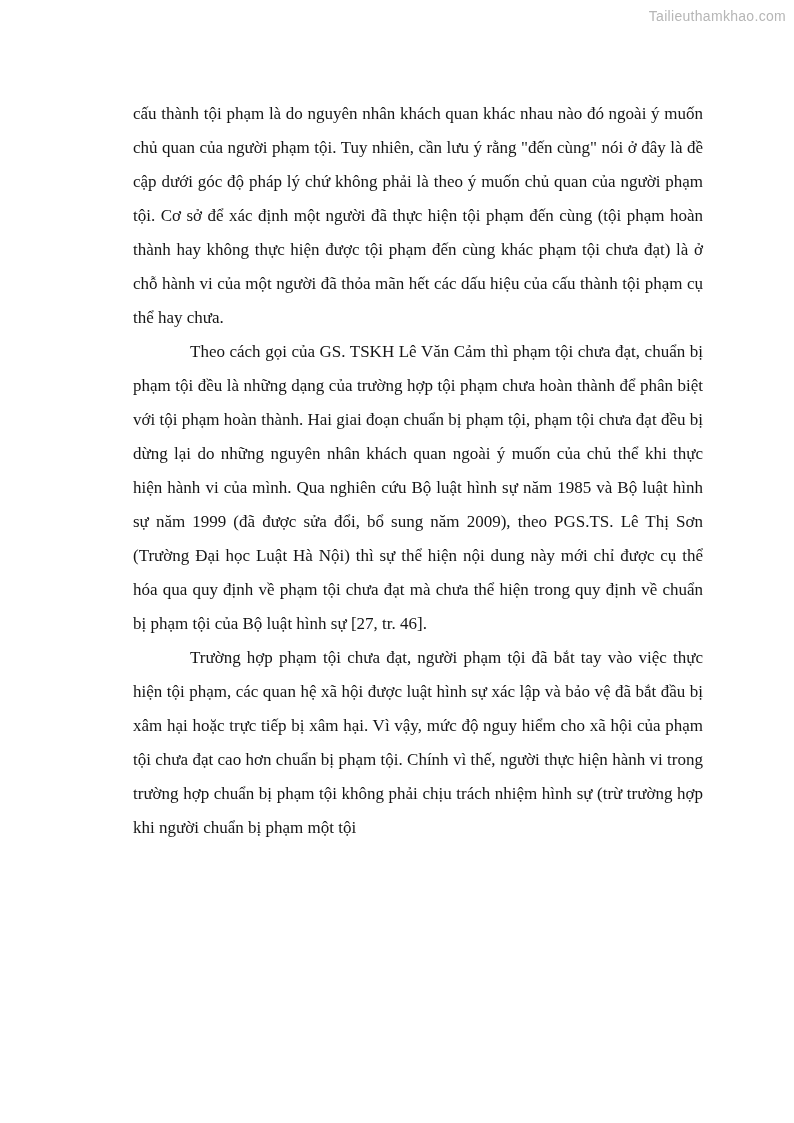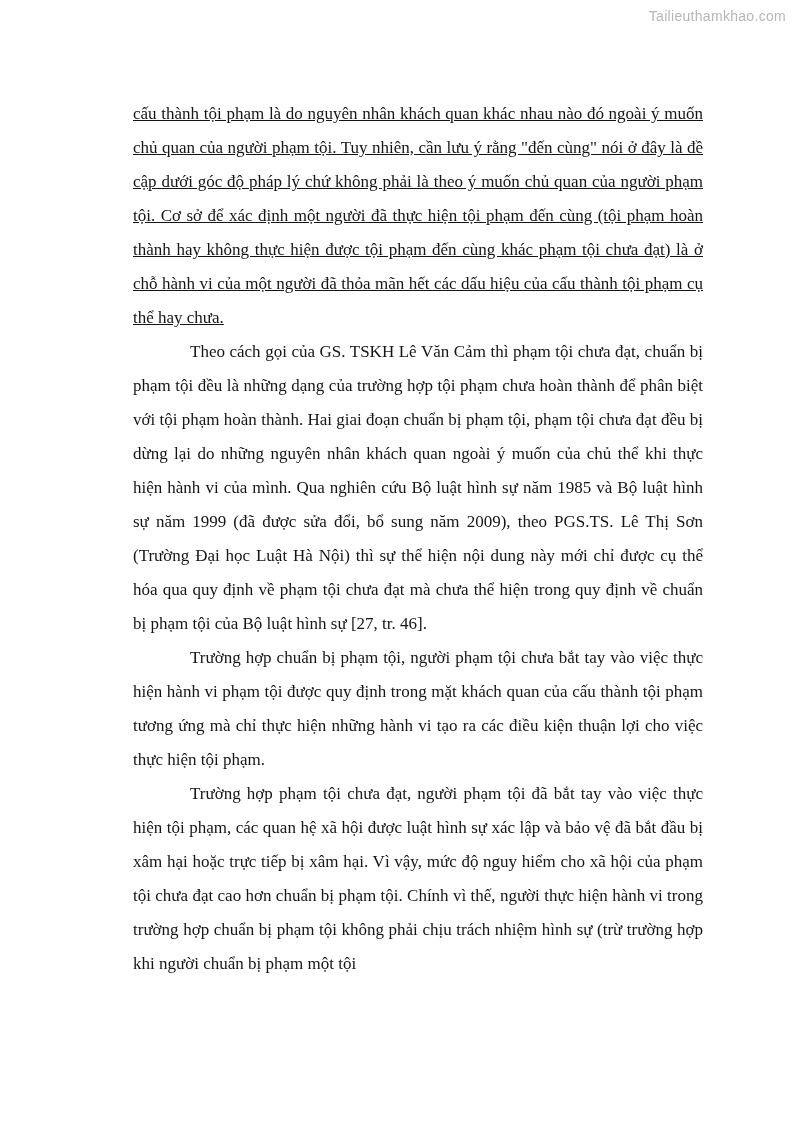--- a/index.html
+++ b/index.html
@@ -35,21 +35,20 @@
     line-height: 34px;
     text-align: justify;
   }
   .para {
     margin: 0;
     padding: 0;
     text-indent: 57px;
   }
   .para.no-indent {
     text-indent: 0;
-    text-decoration: underline;
   }
   .page-number {
     position: absolute;
     left: 133px;
     width: 570px;
     top: 1035px;
     text-align: center;
     font-size: 15px;
     color: #1a1a1a;
   }
@@ -57,18 +56,17 @@
 </head>
 <body>
 
 <div class="page">
 
   <div class="watermark">Tailieuthamkhao.com</div>
 
   <div class="content">
     <p class="para no-indent">cấu thành tội phạm là do nguyên nhân khách quan khác nhau nào đó ngoài ý muốn chủ quan của người phạm tội. Tuy nhiên, cần lưu ý rằng "đến cùng" nói ở đây là đề cập dưới góc độ pháp lý chứ không phải là theo ý muốn chủ quan của người phạm tội. Cơ sở để xác định một người đã thực hiện tội phạm đến cùng (tội phạm hoàn thành hay không thực hiện được tội phạm đến cùng khác phạm tội chưa đạt) là ở chỗ hành vi của một người đã thỏa mãn hết các dấu hiệu của cấu thành tội phạm cụ thể hay chưa.</p>
     <p class="para">Theo cách gọi của GS. TSKH Lê Văn Cảm thì phạm tội chưa đạt, chuẩn bị phạm tội đều là những dạng của trường hợp tội phạm chưa hoàn thành để phân biệt với tội phạm hoàn thành. Hai giai đoạn chuẩn bị phạm tội, phạm tội chưa đạt đều bị dừng lại do những nguyên nhân khách quan ngoài ý muốn của chủ thể khi thực hiện hành vi của mình. Qua nghiên cứu Bộ luật hình sự năm 1985 và Bộ luật hình sự năm 1999 (đã được sửa đổi, bổ sung năm 2009), theo PGS.TS. Lê Thị Sơn (Trường Đại học Luật Hà Nội) thì sự thể hiện nội dung này mới chỉ được cụ thể hóa qua quy định về phạm tội chưa đạt mà chưa thể hiện trong quy định về chuẩn bị phạm tội của Bộ luật hình sự [27, tr. 46].</p>
-    <p class="para">Trường hợp chuẩn bị phạm tội, người phạm tội chưa bắt tay vào việc thực hiện hành vi phạm tội được quy định trong mặt khách quan của cấu thành tội phạm tương ứng mà chỉ thực hiện những hành vi tạo ra các điều kiện thuận lợi cho việc thực hiện tội phạm.</p>
     <p class="para">Trường hợp phạm tội chưa đạt, người phạm tội đã bắt tay vào việc thực hiện tội phạm, các quan hệ xã hội được luật hình sự xác lập và bảo vệ đã bắt đầu bị xâm hại hoặc trực tiếp bị xâm hại. Vì vậy, mức độ nguy hiểm cho xã hội của phạm tội chưa đạt cao hơn chuẩn bị phạm tội. Chính vì thế, người thực hiện hành vi trong trường hợp chuẩn bị phạm tội không phải chịu trách nhiệm hình sự (trừ trường hợp khi người chuẩn bị phạm một tội</p>
   </div>
 
 
 </div>
 
 </body></html>

